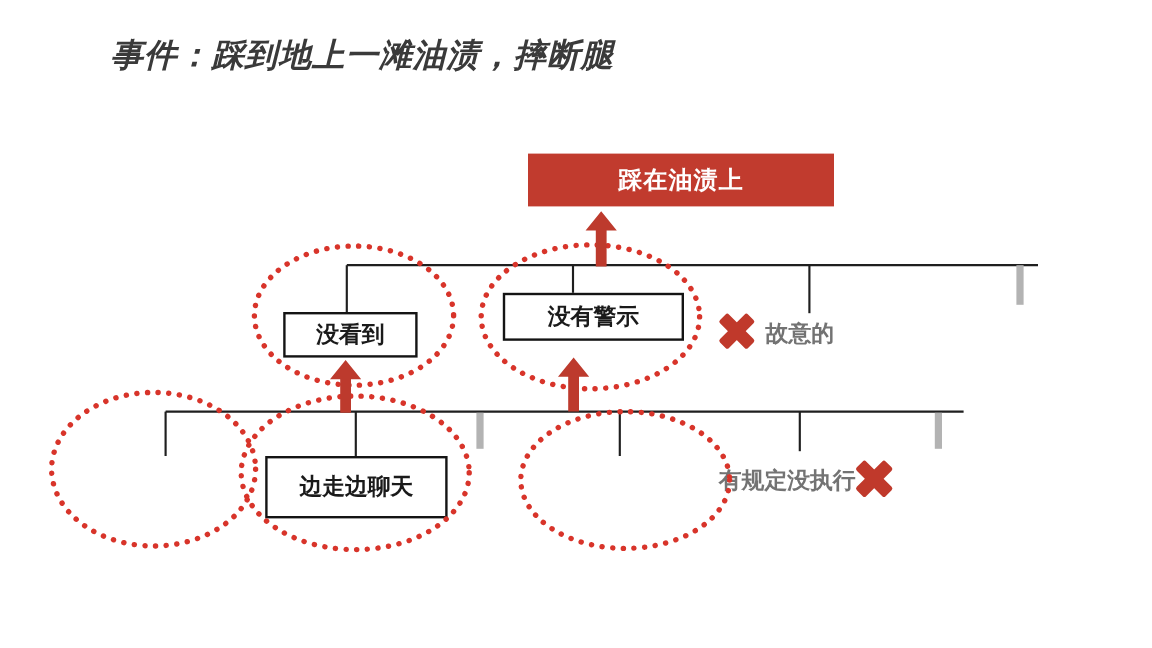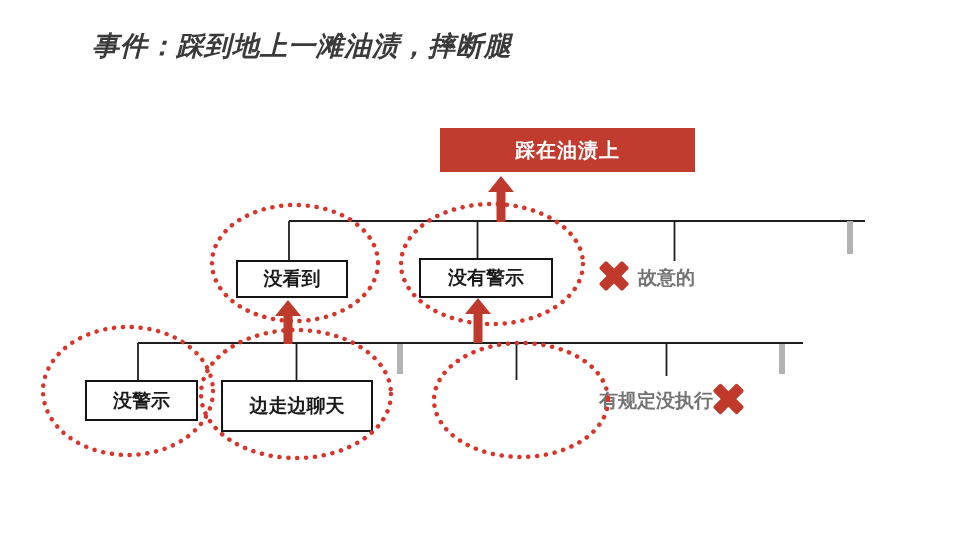--- a/index.html
+++ b/index.html
@@ -16,21 +16,21 @@
 
   .node{position:absolute;z-index:2;box-sizing:border-box;background:#fff;
         border:2px solid #141414;display:flex;align-items:center;justify-content:center;
         font-weight:bold;font-size:19px;color:#1a1a1a;white-space:nowrap;}
 
   .top-event{position:absolute;z-index:2;left:395px;top:128px;width:255px;height:44px;
              background:#c13b2e;display:flex;align-items:center;justify-content:center;
              color:#fff;font-weight:bold;font-size:20px;letter-spacing:1px;margin-left:45px;}
 
   .box-l1-a{left:236px;top:260px;width:112px;height:38px;}
-  .box-l1-b{left:419px;top:258px;width:134px;height:40px;}
+  .box-l1-b{left:419px;top:244px;width:151px;height:40px;}
   .box-l2-a{left:85px; top:380px;width:113px;height:41px;}
   .box-l2-b{left:221px;top:380px;width:152px;height:52px;}
   .box-l2-c{left:463px;top:381px;width:114px;height:38px;}
 
   .free-label{position:absolute;z-index:2;font-weight:bold;font-size:19px;color:#737373;
               white-space:nowrap;}
   .label-l1{left:638px;top:265px;}
   .label-l2{left:599px;top:388px;}
 </style>
 </head>
@@ -58,21 +58,20 @@
       <rect x="779" y="344" width="6" height="30"></rect>
     </g>
   </svg>
 
   <div class="top-event">踩在油渍上</div>
 
   <div class="node box-l1-a">没看到</div>
   <div class="node box-l1-b">没有警示</div>
   <div class="free-label label-l1">故意的</div>
 
-  <div class="node box-l2-a">没警示</div>
   <div class="node box-l2-b">边走边聊天</div>
   <div class="free-label label-l2">有规定没执行</div>
 
   <svg class="svg-layer over" viewBox="0 0 960 540">
     <g fill="none" stroke-width="4.5" stroke-linecap="round" stroke-dasharray="0.1 8.8" stroke="#d8342a">
       <ellipse cx="295" cy="263" rx="83" ry="58"></ellipse>
       <ellipse cx="492" cy="264" rx="91" ry="60"></ellipse>
       <ellipse cx="128" cy="391" rx="85" ry="64"></ellipse>
       <ellipse cx="296" cy="394" rx="95" ry="64"></ellipse>
       <ellipse cx="521" cy="400" rx="87" ry="57"></ellipse>

